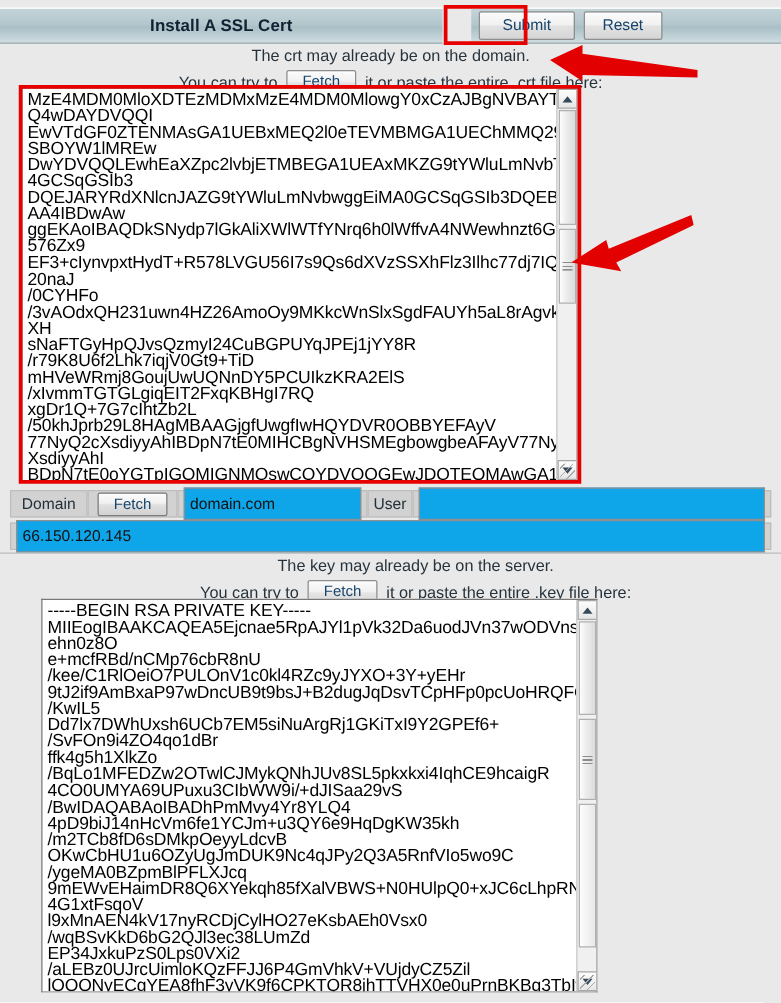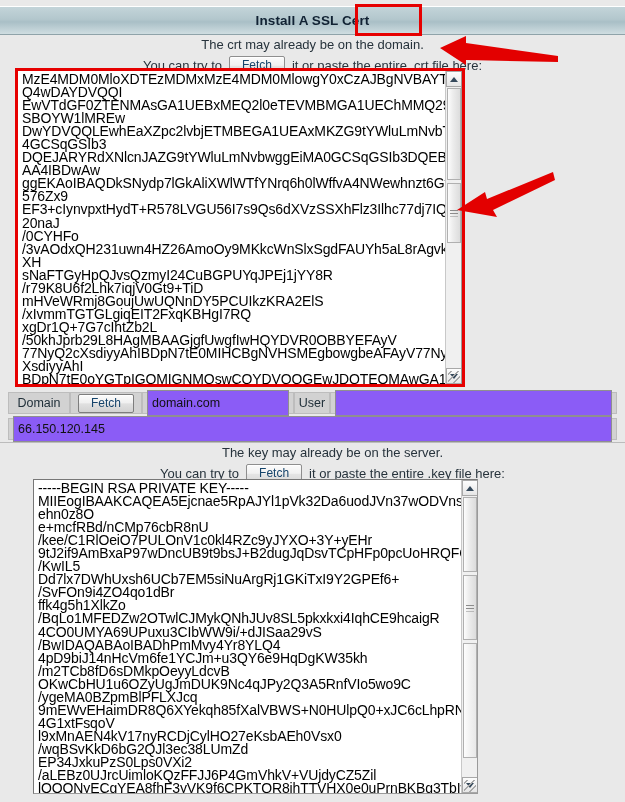--- a/index.html
+++ b/index.html
@@ -193,21 +193,21 @@
     padding: 0 8px;
   }
   .cell-plain {
     background: #d2d2d2;
     border: 1px solid #bdbdbd;
     display: flex; align-items: center;
     padding: 0 4px;
   }
   .txtinput {
     border: 1px solid #8f8f8f;
-    background: #8b5cf6;
+    background: #0ea5e9;
     font-family: "Liberation Sans", sans-serif;
     font-size: 12.5px;
     color: #111;
     padding: 12px 4px;
     height: 20px;
     outline: none;
     width: 100%;
   }
   .btn-browse {
     background: linear-gradient(to bottom, #fbfbfb 0%, #f0f0f0 46%, #e0e0e0 52%, #d2d2d2 100%);
@@ -228,20 +228,24 @@
   }
 </style>
 </head>
 <body>
 
 <div id="page">
 
   <div class="titlebar">
     <div class="titlebar-left">
       <span class="titlebar-title">Install A SSL Cert</span>
+    </div>
+    <div class="titlebar-right">
+      <button class="btn3d btn-submit">Submit</button>
+      <button class="btn3d btn-reset">Reset</button>
     </div>
   </div>
 
   <div class="instr" style="top:36px;">
     <span class="line1">The crt may already be on the domain.</span>
     <span class="line2">
       <span>You can try to</span>
       <button class="btn-fetch">Fetch</button>
       <span>it or paste the entire .crt file here:</span>
     </span>

